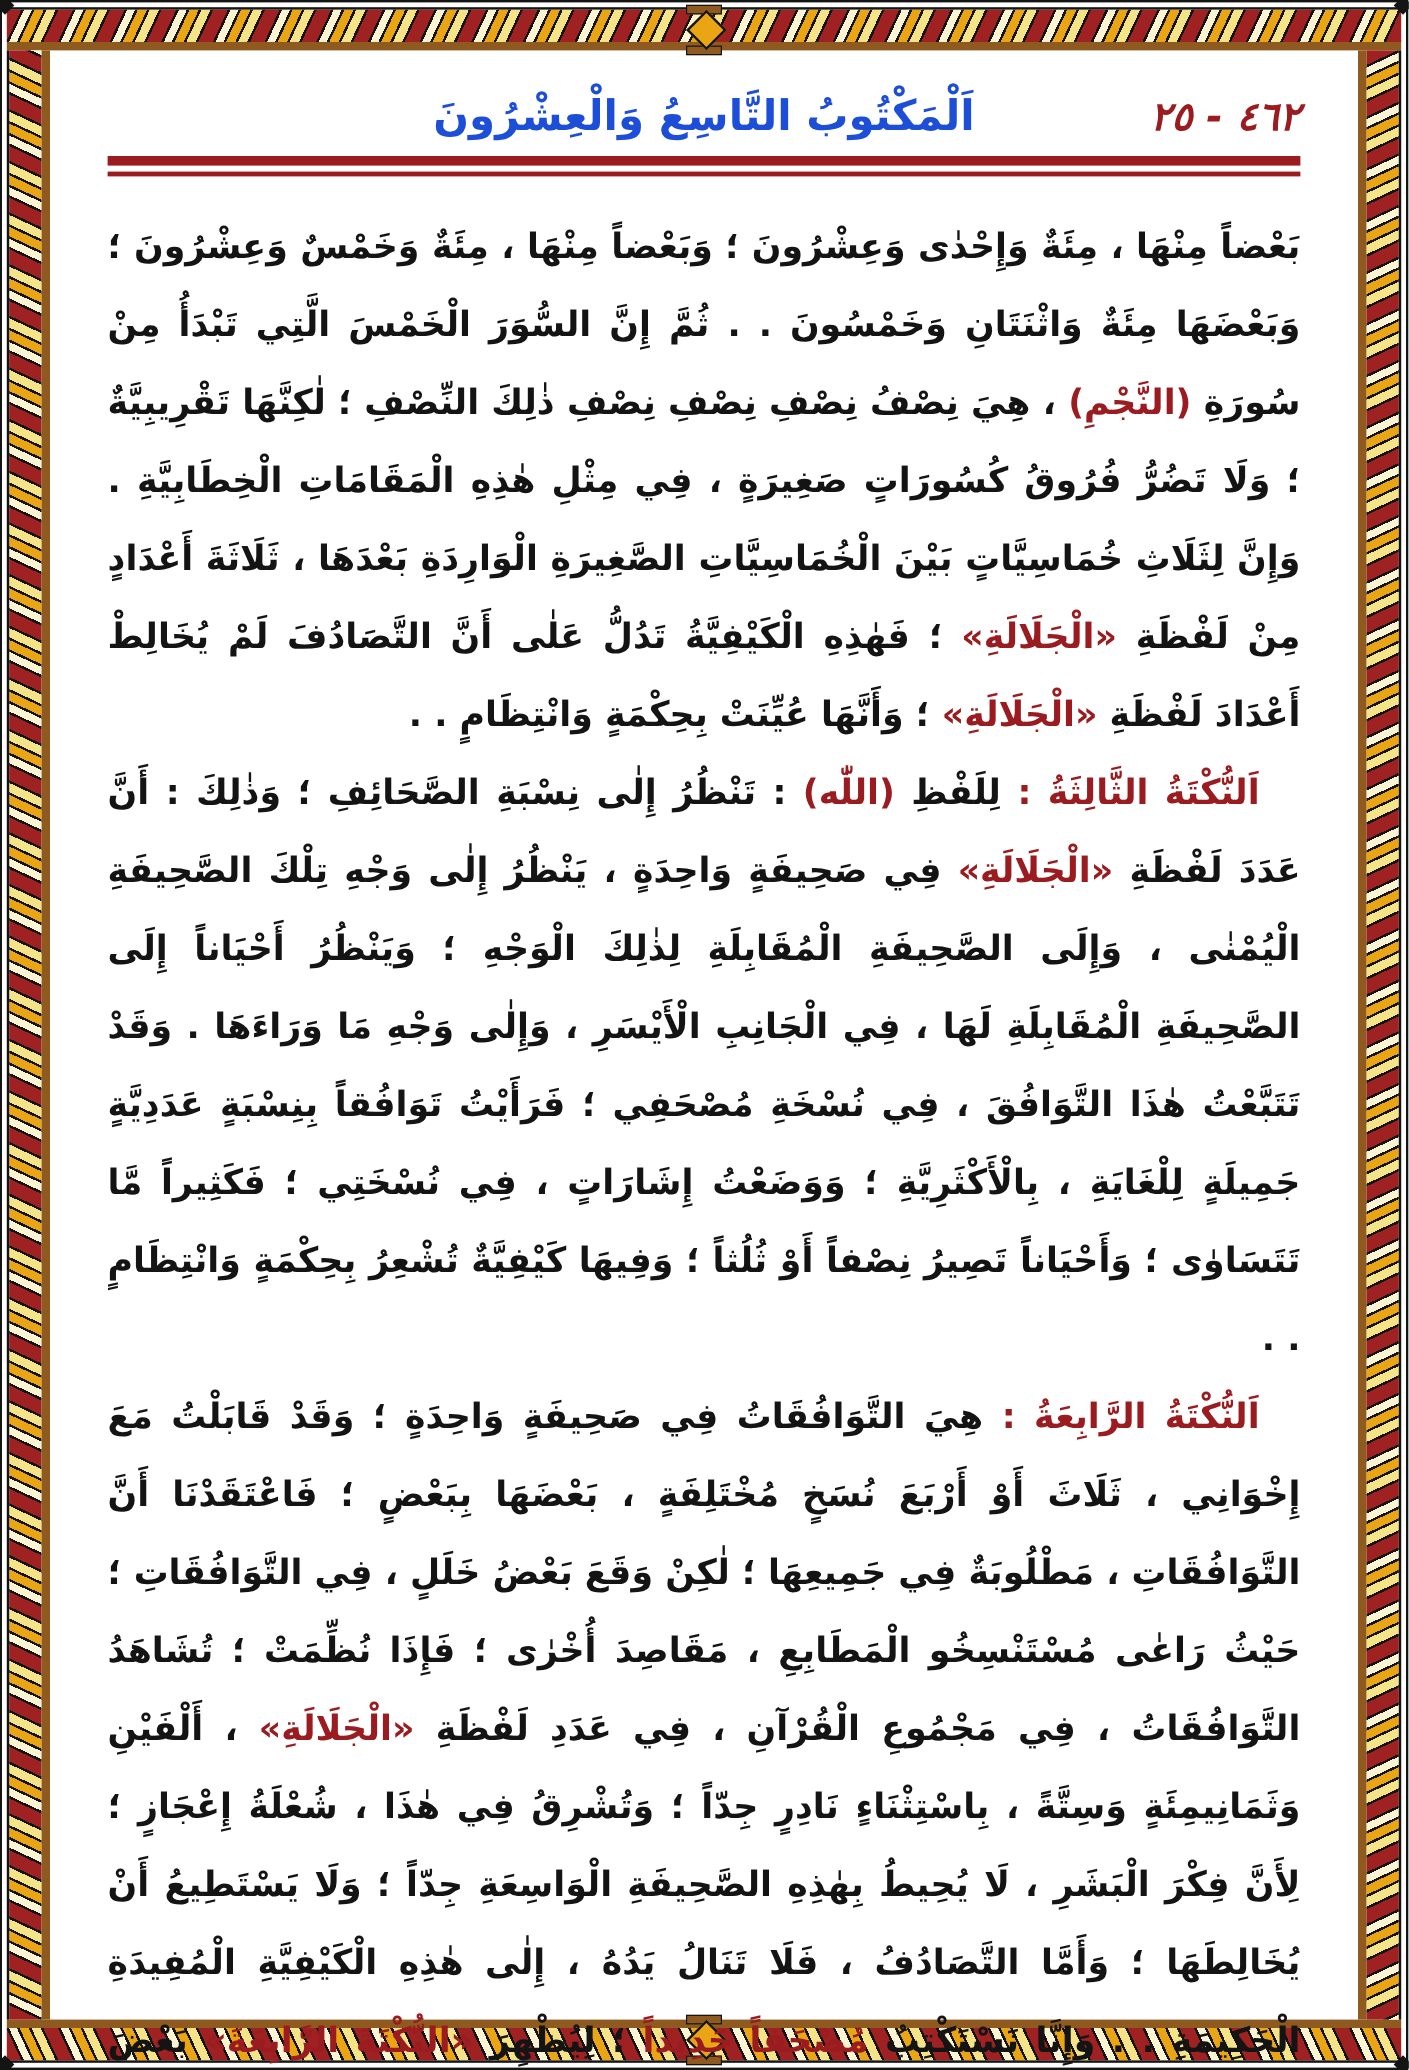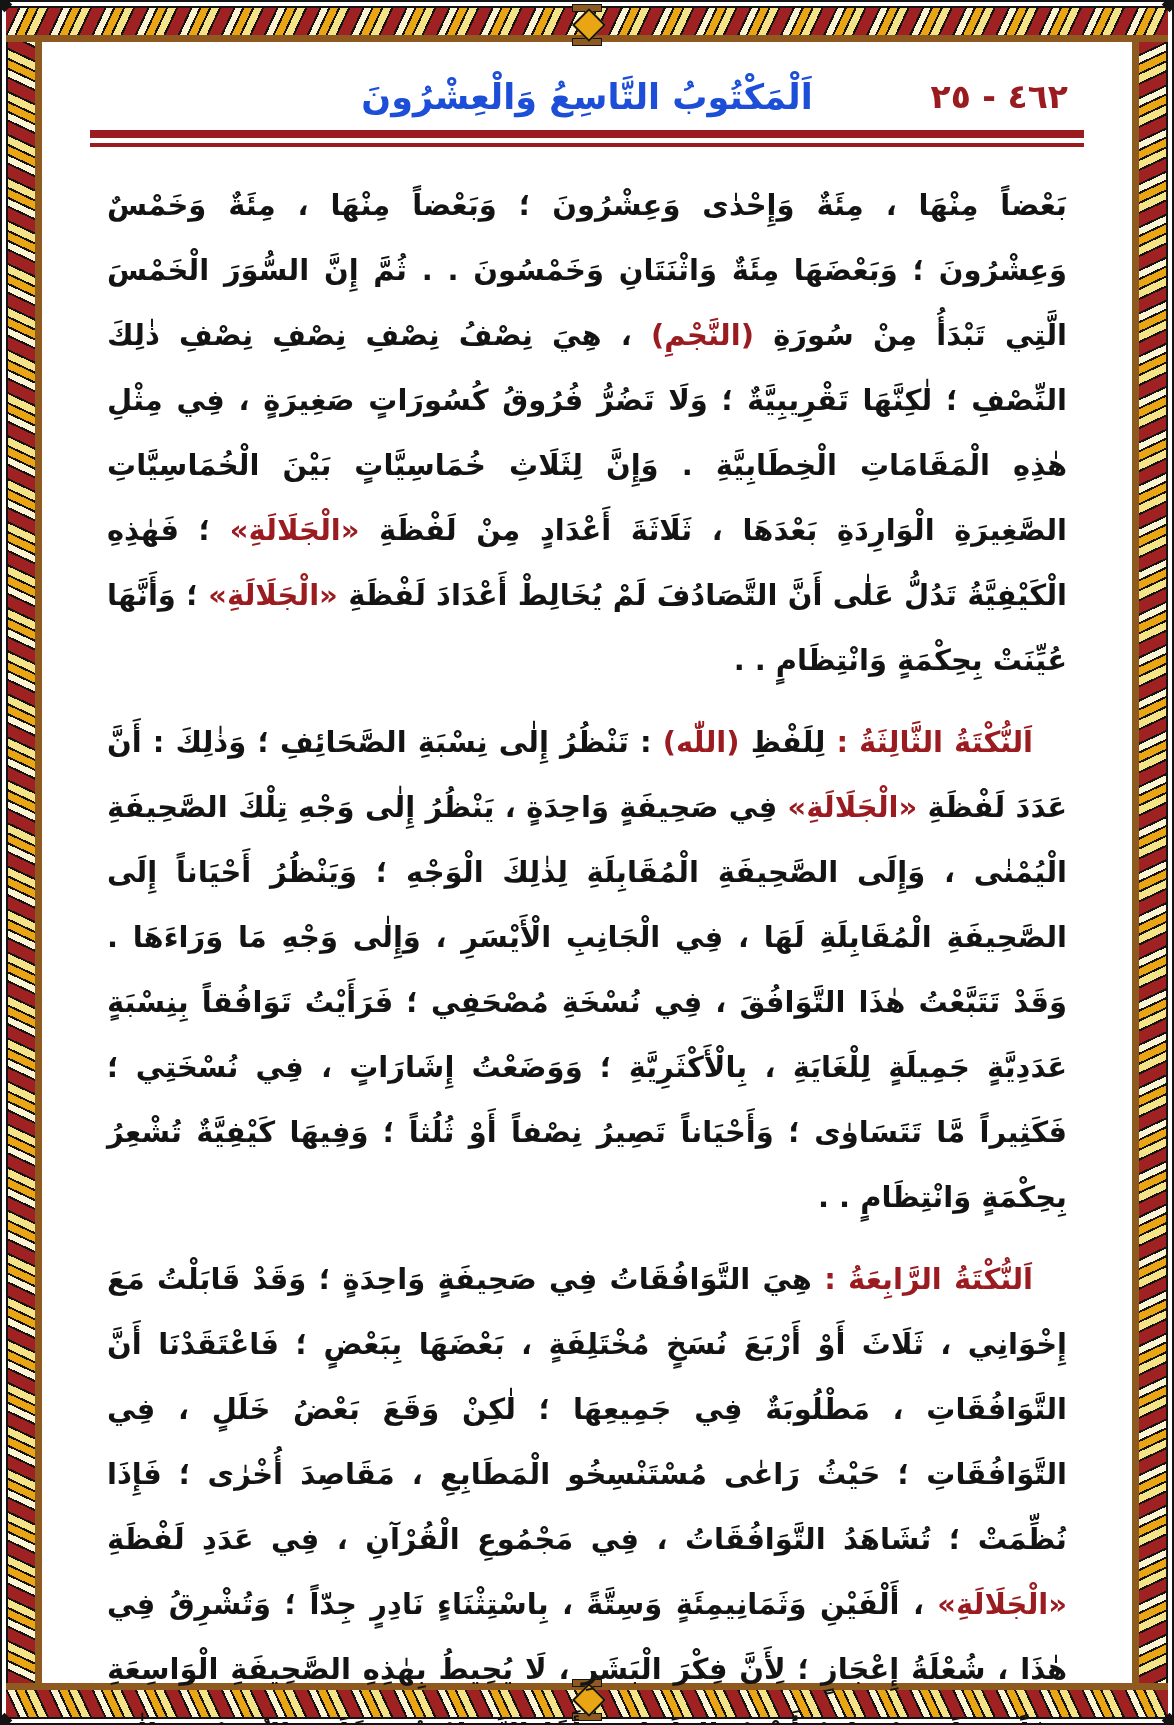--- a/index.html
+++ b/index.html
@@ -69,32 +69,32 @@
     position:absolute; top:46px; left:46px; right:46px; bottom:46px;
     padding:0 44px; direction:rtl; box-sizing:border-box;
   }
   .header { position:relative; margin-top:22px; height:58px; }
   .page-title {
     display:inline-block; font-size:35px; font-weight:bold; color:#1d4ed8;
     line-height:58px;
   }
   .header-wrap { text-align:center; }
   .page-number {
-    position:absolute; right:16px; top:0; font-size:33px; font-weight:bold;
-    color:#9a1c20; line-height:58px;
+    position:absolute; right:0; top:0; font-size:33px; font-weight:bold;
+    color:#9a1c20; line-height:58px;font-style:italic;
   }
   .double-rule {
     height:5px; border-top:8px solid #9a1c20; border-bottom:4px solid #9a1c20;
     margin-top:4px;
   }
   .body-text {
     margin-top:26px; font-size:29px; font-weight:bold; line-height:65px;
     text-align:justify; color:#141414;
   }
-  .body-text p { margin:17px; }
+  .body-text p { margin:0; }
   .body-text p.indent { text-indent:34px; }
   .red { color:#9a1c20; }
 </style>
 </head>
 <body>
 
 <div class="frame-outer">
   <div class="band band-top"></div>
   <div class="band band-bottom"></div>
   <div class="band band-left"></div>

